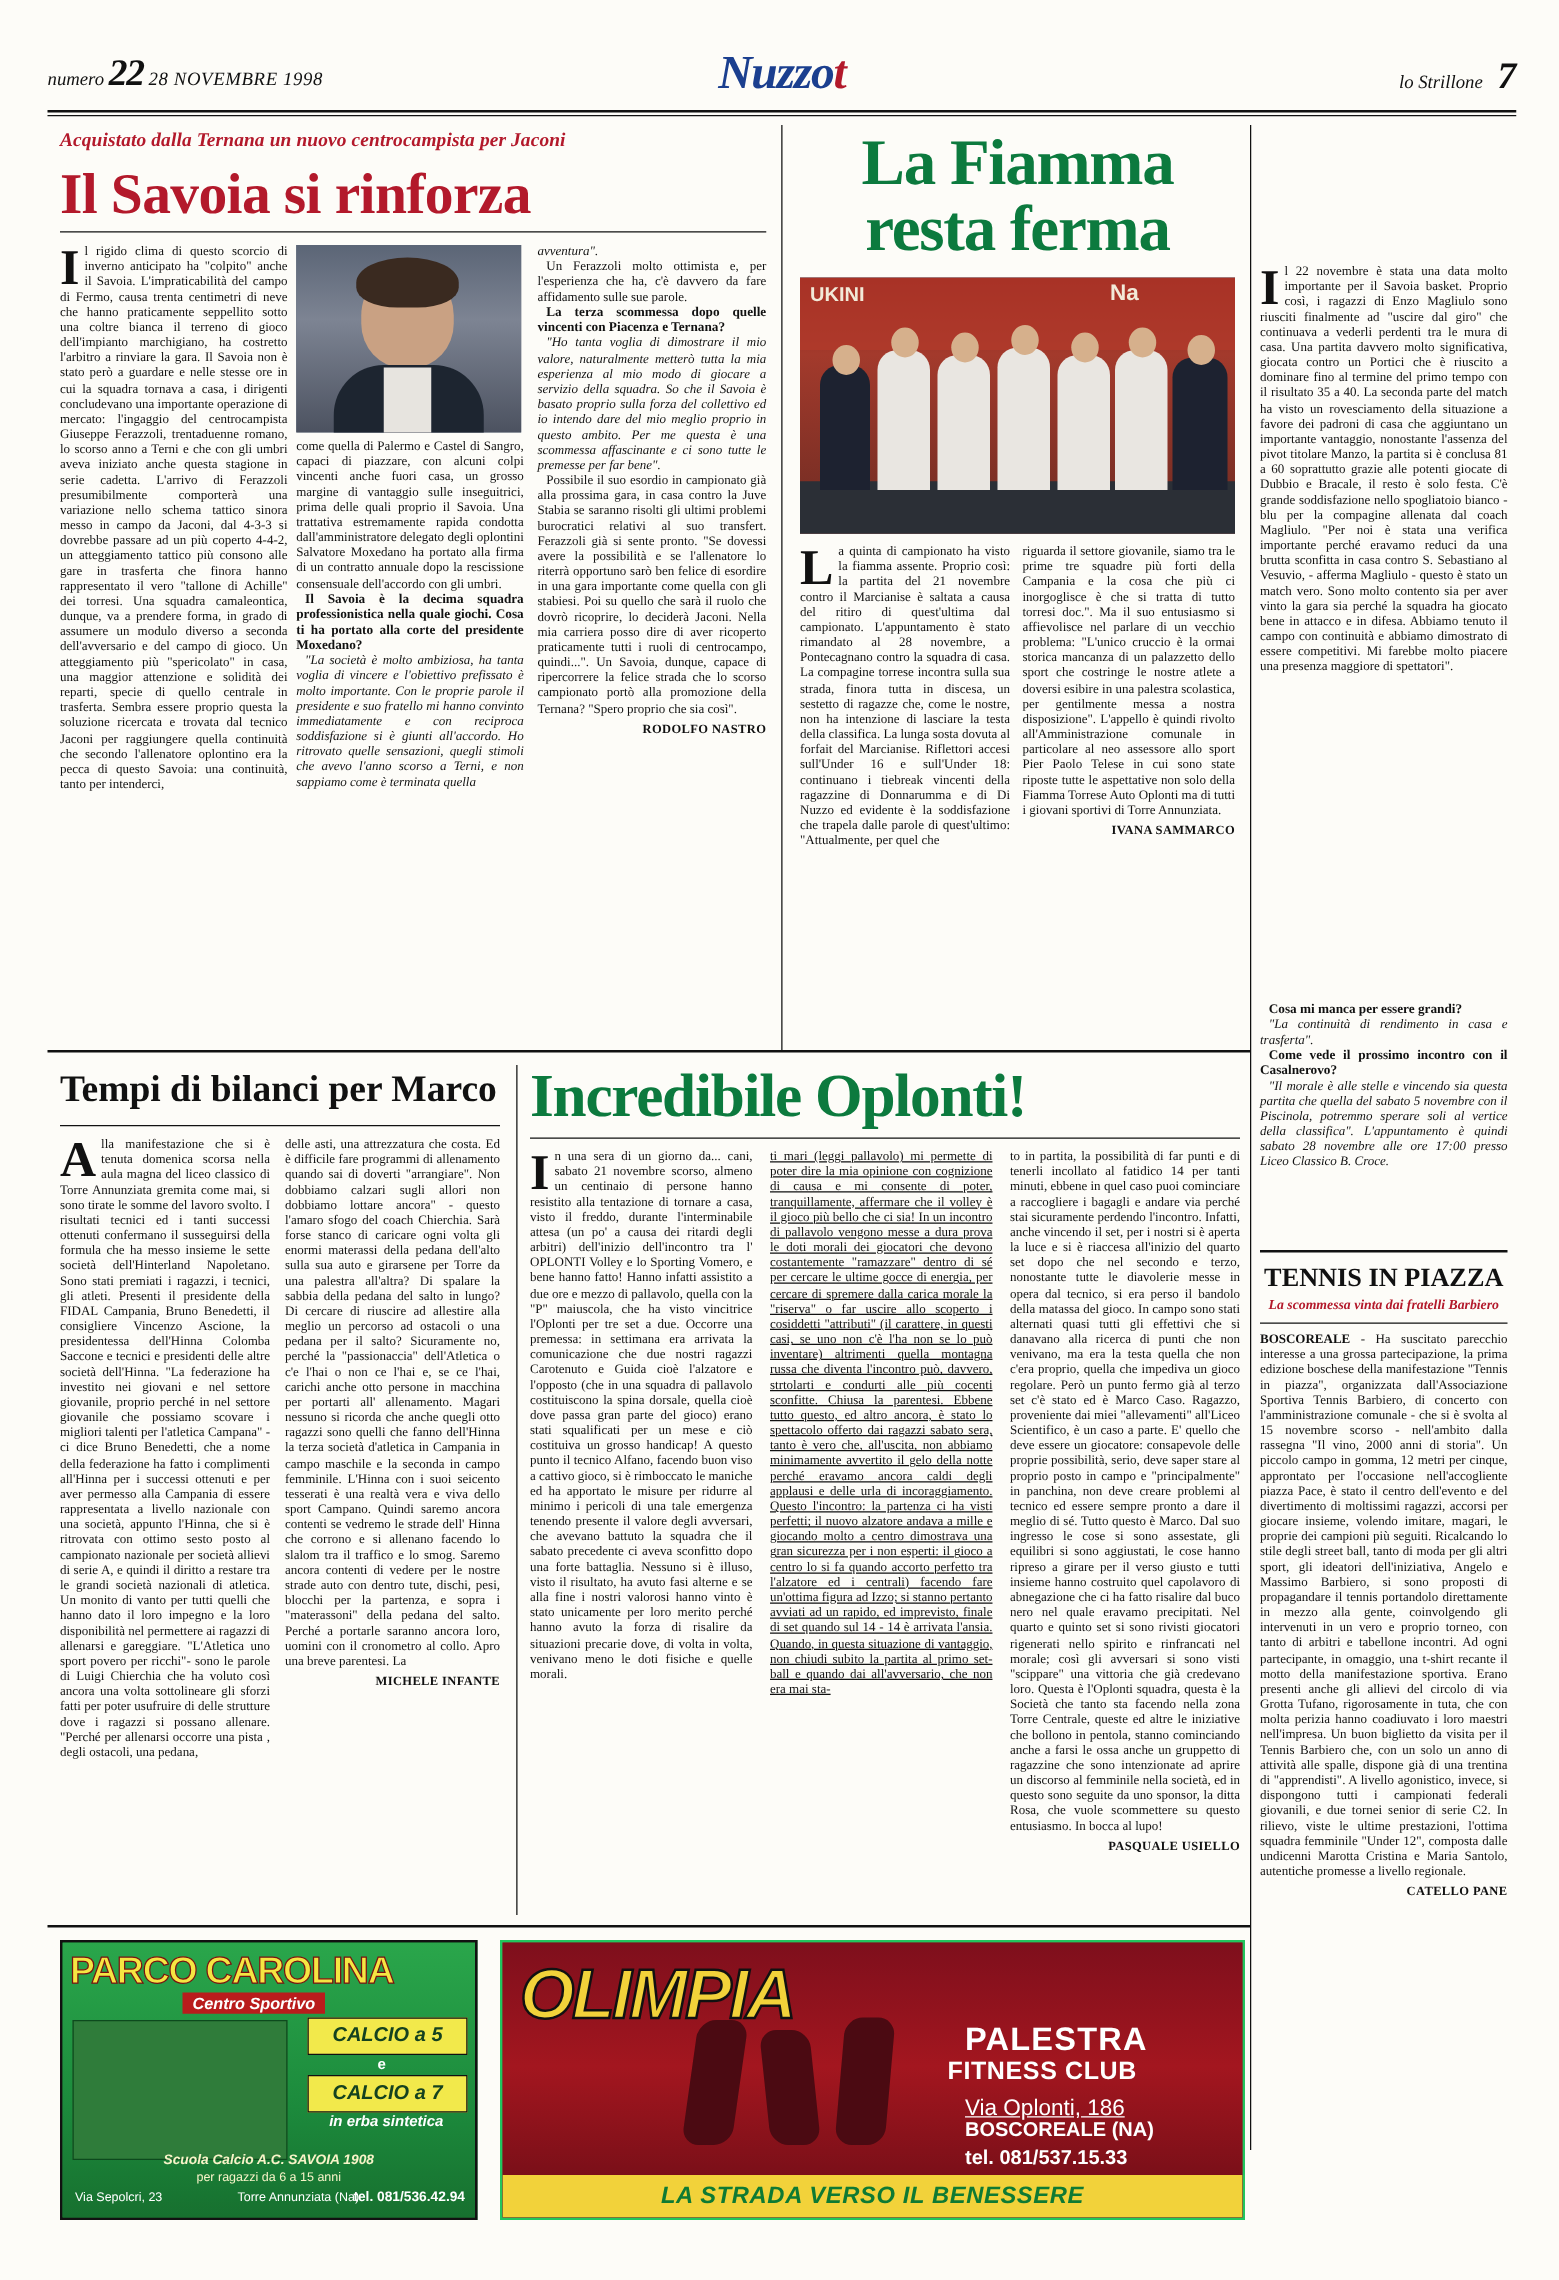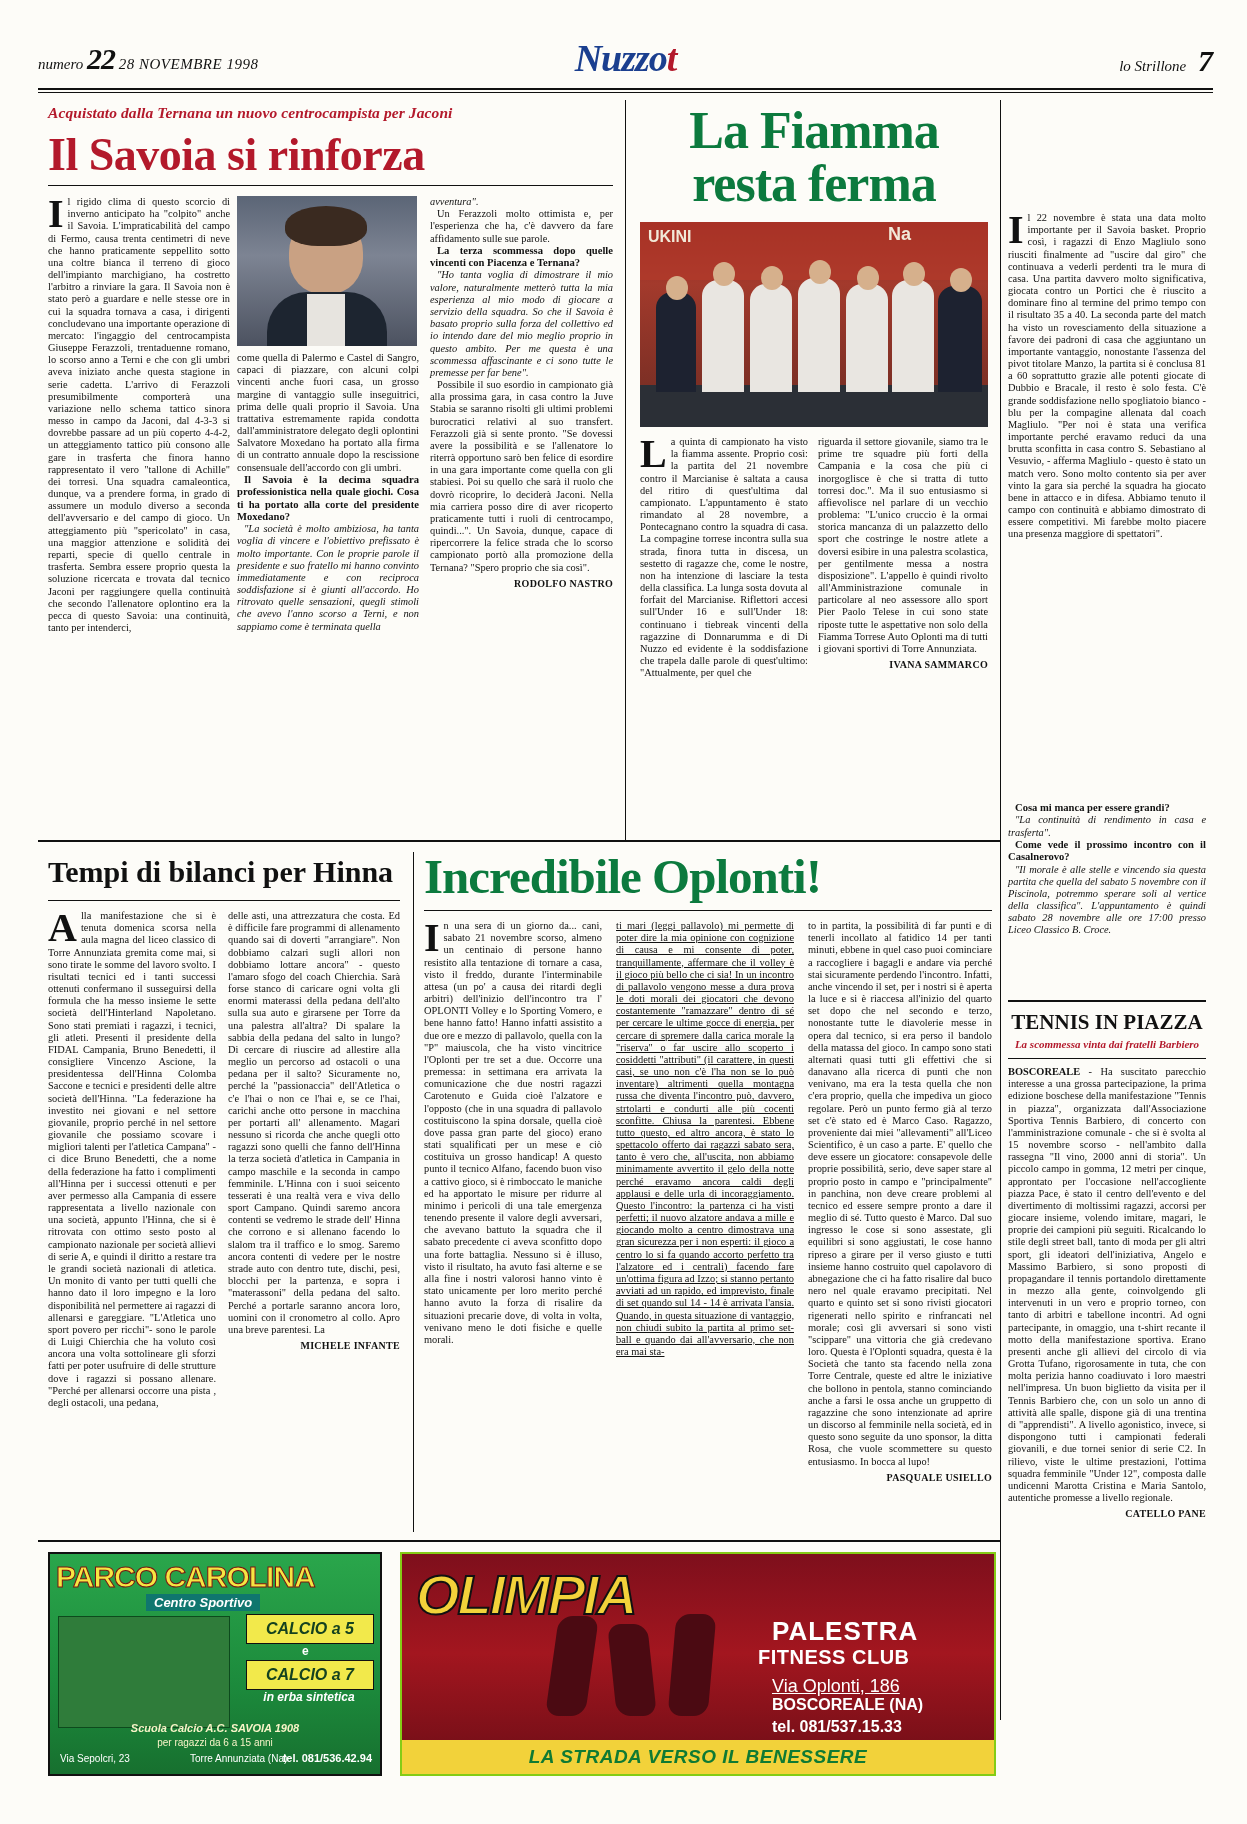--- a/index.html
+++ b/index.html
@@ -28,21 +28,21 @@
   .sig{text-align:right;font-weight:bold;font-size:10px;font-style:normal;letter-spacing:.3px;margin-top:4px;}
   .subhead{font-weight:bold;font-size:10.6px;text-indent:0;}
   .ital{font-style:italic;}
   .photo{background:#4b5668;position:relative;overflow:hidden;}
   
   .rail-kicker{color:#b3192b;font-style:italic;font-weight:bold;font-size:11px;text-align:center;line-height:1.2;}
   .rail-head{font-weight:bold;font-size:21px;text-align:center;line-height:1.1;margin-top:4px;}
   
   .ad{position:absolute;overflow:hidden;}
   .ad1{background:#1f8f3a;border:2px solid #111;}
-  .ad2{background:#8a1020;border:2px solid #84cc16;}
+  .ad2{background:#8a1020;border:2px solid #22c55e;}
 </style>
 </head>
 <body>
 
 <div class="page">
 
   <div class="masthead">
     <div class="mh-left">
       <span>numero</span>
       <span class="num">22</span>
@@ -140,21 +140,21 @@
 La seconda parte del match ha visto un rovesciamento della situazione a favore dei padroni di casa che aggiuntano un importante vantaggio, nonostante l'assenza del pivot titolare Manzo, la partita si è conclusa 81 a 60 soprattutto grazie alle potenti giocate di Dubbio e Bracale, il resto è solo festa. C'è grande soddisfazione nello spogliatoio bianco - blu per la compagine allenata dal coach Magliulo. "Per noi è stata una verifica importante perché eravamo reduci da una brutta sconfitta in casa contro S. Sebastiano al Vesuvio, - afferma Magliulo - questo è stato un match vero. Sono molto contento sia per aver vinto la gara sia perché la squadra ha giocato bene in attacco e in difesa. Abbiamo tenuto il campo con continuità e abbiamo dimostrato di essere competitivi. Mi farebbe molto piacere una presenza maggiore di spettatori".</span></p>
   </div>
   <div class="body" style="position:absolute;left:1008px;top:802px;width:198px;height:180px;">
     <p class="subhead">Cosa mi manca per essere grandi?</p>
     <p class="ital">"La continuità di rendimento in casa e trasferta".</p>
     <p class="subhead">Come vede il prossimo incontro con il Casalnerovo?</p>
     <p class="ital">"Il morale è alle stelle e vincendo sia questa partita che quella del sabato 5 novembre con il Piscinola, potremmo sperare soli al vertice della classifica". L'appuntamento è quindi sabato 28 novembre alle ore 17:00 presso Liceo Classico B. Croce.</p>
   </div>
 
   <div style="position:absolute;left:48px;top:856px;width:352px;">
-    <h2 class="head-blk">Tempi di bilanci per Hinna</h2>
+    <h2 class="head-blk">Tempi di bilanci per Marco</h2>
   </div>
   <div class="rule" style="left:48px;top:900px;width:352px;height:1px;"></div>
   <div class="body" style="position:absolute;left:48px;top:910px;width:168px;height:600px;">
     <p class="first"><span class="dropcap">A</span><span>lla manifestazione che si è tenuta domenica scorsa nella aula magna del liceo classico di Torre Annunziata gremita come mai, si sono tirate le somme del lavoro svolto. I risultati tecnici ed i tanti successi ottenuti confermano il susseguirsi della formula che ha messo insieme le sette società dell'Hinterland Napoletano. Sono stati premiati i ragazzi, i tecnici, gli atleti. Presenti il presidente della FIDAL Campania, Bruno Benedetti, il consigliere Vincenzo Ascione, la presidentessa dell'Hinna Colomba Saccone e tecnici e presidenti delle altre società dell'Hinna. "La federazione ha investito nei giovani e nel settore giovanile, proprio perché in nel settore giovanile che possiamo scovare i migliori talenti per l'atletica Campana" - ci dice Bruno Benedetti, che a nome della federazione ha fatto i complimenti all'Hinna per i successi ottenuti e per aver permesso alla Campania di essere rappresentata a livello nazionale con una società, appunto l'Hinna, che si è ritrovata con ottimo sesto posto al campionato nazionale per società allievi di serie A, e quindi il diritto a restare tra le grandi società nazionali di atletica. Un monito di vanto per tutti quelli che hanno dato il loro impegno e la loro disponibilità nel permettere ai ragazzi di allenarsi e gareggiare. "L'Atletica uno sport povero per ricchi"- sono le parole di Luigi Chierchia che ha voluto così ancora una volta sottolineare gli sforzi fatti per poter usufruire di delle strutture dove i ragazzi si possano allenare. "Perché per allenarsi occorre una pista , degli ostacoli, una pedana,</span></p>
   </div>
   <div class="body" style="position:absolute;left:228px;top:910px;width:172px;height:600px;">
     <p class="first">delle asti, una attrezzatura che costa. Ed è difficile fare programmi di allenamento quando sai di doverti "arrangiare". Non dobbiamo calzari sugli allori non dobbiamo lottare ancora" - questo l'amaro sfogo del coach Chierchia. Sarà forse stanco di caricare ogni volta gli enormi materassi della pedana dell'alto sulla sua auto e girarsene per Torre da una palestra all'altra? Di spalare la sabbia della pedana del salto in lungo? Di cercare di riuscire ad allestire alla meglio un percorso ad ostacoli o una pedana per il salto? Sicuramente no, perché la "passionaccia" dell'Atletica o c'e l'hai o non ce l'hai e, se ce l'hai, carichi anche otto persone in macchina per portarti all' allenamento. Magari nessuno si ricorda che anche quegli otto ragazzi sono quelli che fanno dell'Hinna la terza società d'atletica in Campania in campo maschile e la seconda in campo femminile. L'Hinna con i suoi seicento tesserati è una realtà vera e viva dello sport Campano. Quindi saremo ancora contenti se vedremo le strade dell' Hinna che corrono e si allenano facendo lo slalom tra il traffico e lo smog.
 Saremo ancora contenti di vedere per le nostre strade auto con dentro tute, dischi, pesi, blocchi per la partenza, e sopra i "materassoni" della pedana del salto. Perché a portarle saranno ancora loro, uomini con il cronometro al collo.
 Apro una breve parentesi. La</p>
     <div class="sig">MICHELE INFANTE</div>
@@ -187,21 +187,21 @@
   </div>
   <div class="rule" style="left:1008px;top:1058px;width:198px;height:1px;"></div>
   <div class="body" style="position:absolute;left:1008px;top:1066px;width:198px;height:680px;">
     <p class="first"><b>BOSCOREALE</b> <span>- Ha suscitato parecchio interesse a una grossa partecipazione, la prima edizione boschese della manifestazione "Tennis in piazza", organizzata dall'Associazione Sportiva Tennis Barbiero, di concerto con l'amministrazione comunale - che si è svolta al 15 novembre scorso - nell'ambito dalla rassegna "Il vino, 2000 anni di storia". Un piccolo campo in gomma, 12 metri per cinque, approntato per l'occasione nell'accogliente piazza Pace, è stato il centro dell'evento e del divertimento di moltissimi ragazzi, accorsi per giocare insieme, volendo imitare, magari, le proprie dei campioni più seguiti. Ricalcando lo stile degli street ball, tanto di moda per gli altri sport, gli ideatori dell'iniziativa, Angelo e Massimo Barbiero, si sono proposti di propagandare il tennis portandolo direttamente in mezzo alla gente, coinvolgendo gli intervenuti in un vero e proprio torneo, con tanto di arbitri e tabellone incontri. Ad ogni partecipante, in omaggio, una t-shirt recante il motto della manifestazione sportiva. Erano presenti anche gli allievi del circolo di via Grotta Tufano, rigorosamente in tuta, che con molta perizia hanno coadiuvato i loro maestri nell'impresa. Un buon biglietto da visita per il Tennis Barbiero che, con un solo un anno di attività alle spalle, dispone già di una trentina di "apprendisti". A livello agonistico, invece, si dispongono tutti i campionati federali giovanili, e due tornei senior di serie C2. In rilievo, viste le ultime prestazioni, l'ottima squadra femminile "Under 12", composta dalle undicenni Marotta Cristina e Maria Santolo, autentiche promesse a livello regionale.</span></p>
     <div class="sig">CATELLO PANE</div>
   </div>
 
   <div class="ad ad1" style="left:48px;top:1552px;width:330px;height:220px;">
     <div style="position:absolute;left:0;top:0;width:100%;height:100%;background:linear-gradient(180deg,#2aa64b 0%,#1c8a3c 60%,#17702f 100%);"></div>
     <div style="position:absolute;left:6px;top:6px;font-family:'Liberation Sans',sans-serif;font-weight:bold;font-size:30px;color:#f5e642;-webkit-text-stroke:1px #7a1010;letter-spacing:-1px;">PARCO CAROLINA</div>
-    <div style="position:absolute;left:96px;top:40px;background:#0f766e;color:#fff;font-family:'Liberation Sans',sans-serif;font-weight:bold;font-size:13px;padding:1px 8px;font-style:italic;">Centro Sportivo</div>
+    <div style="position:absolute;left:96px;top:40px;background:#b91c1c;color:#fff;font-family:'Liberation Sans',sans-serif;font-weight:bold;font-size:13px;padding:1px 8px;font-style:italic;">Centro Sportivo</div>
     <div style="position:absolute;left:8px;top:62px;width:170px;height:110px;background:#2f7c3a;border:1px solid #0d4a1d;"></div>
     <div style="position:absolute;left:196px;top:60px;width:126px;height:28px;background:#f2e94b;border:1px solid #111;color:#15421f;font-family:'Liberation Sans',sans-serif;font-weight:bold;font-size:16px;text-align:center;line-height:28px;font-style:italic;">CALCIO a 5</div>
     <div style="position:absolute;left:252px;top:90px;color:#fff;font-family:'Liberation Sans',sans-serif;font-weight:bold;font-size:12px;">e</div>
     <div style="position:absolute;left:196px;top:106px;width:126px;height:28px;background:#f2e94b;border:1px solid #111;color:#15421f;font-family:'Liberation Sans',sans-serif;font-weight:bold;font-size:16px;text-align:center;line-height:28px;font-style:italic;">CALCIO a 7</div>
     <div style="position:absolute;left:196px;top:136px;width:126px;color:#fff;font-family:'Liberation Sans',sans-serif;font-weight:bold;font-size:12px;text-align:center;font-style:italic;">in erba sintetica</div>
     <div style="position:absolute;left:0;bottom:40px;width:100%;text-align:center;color:#f8f4c8;font-family:'Liberation Sans',sans-serif;font-weight:bold;font-style:italic;font-size:11px;">Scuola Calcio A.C. SAVOIA 1908</div>
     <div style="position:absolute;left:0;bottom:26px;width:100%;text-align:center;color:#f8f4c8;font-family:'Liberation Sans',sans-serif;font-size:10px;">per ragazzi da 6 a 15 anni</div>
     <div style="position:absolute;left:10px;bottom:10px;color:#fff;font-family:'Liberation Sans',sans-serif;font-size:10px;">Via Sepolcri, 23</div>
     <div style="position:absolute;left:140px;bottom:10px;color:#fff;font-family:'Liberation Sans',sans-serif;font-size:10px;">Torre Annunziata (Na)</div>
     <div style="position:absolute;right:8px;bottom:10px;color:#fff;font-family:'Liberation Sans',sans-serif;font-weight:bold;font-size:11px;">tel. 081/536.42.94</div>

